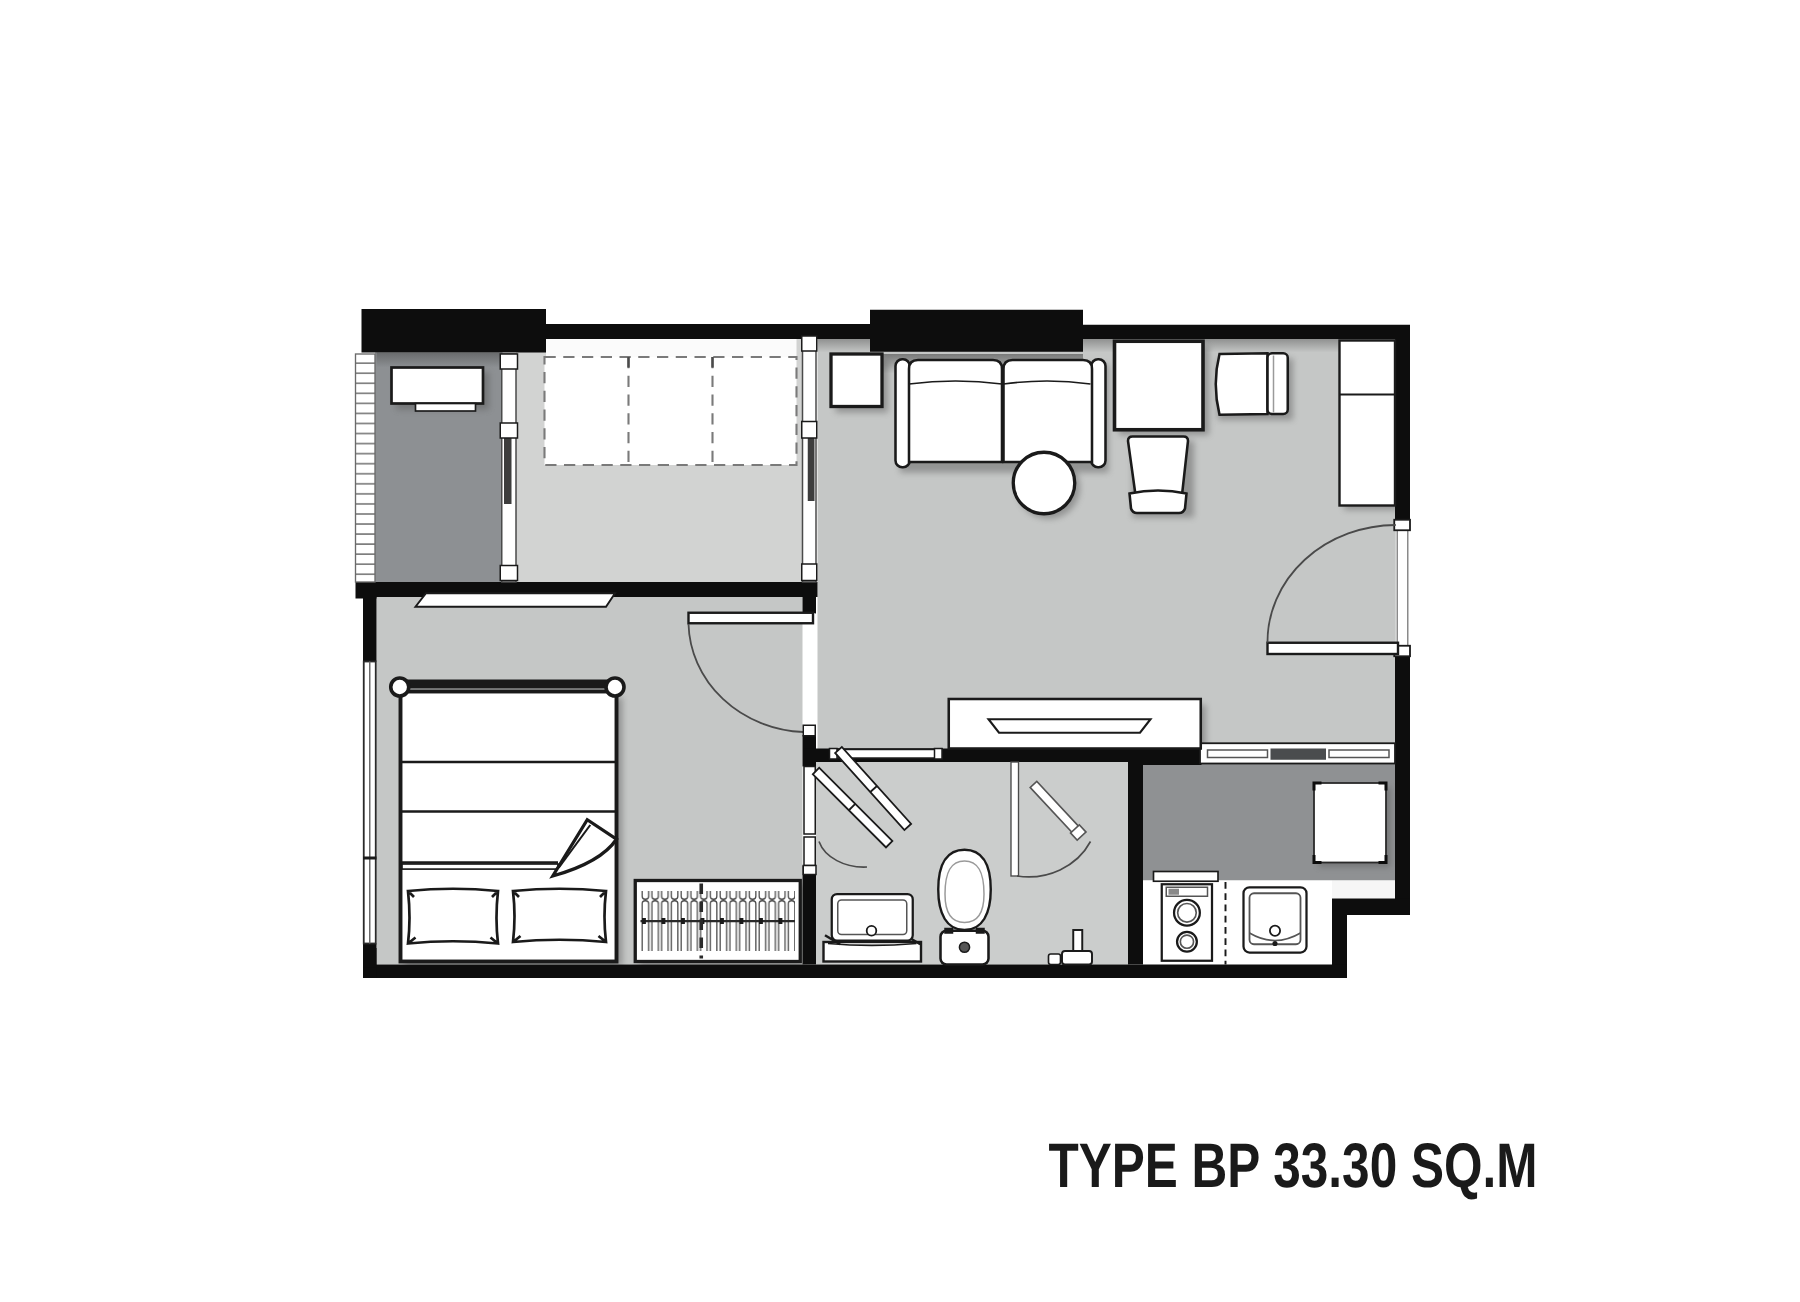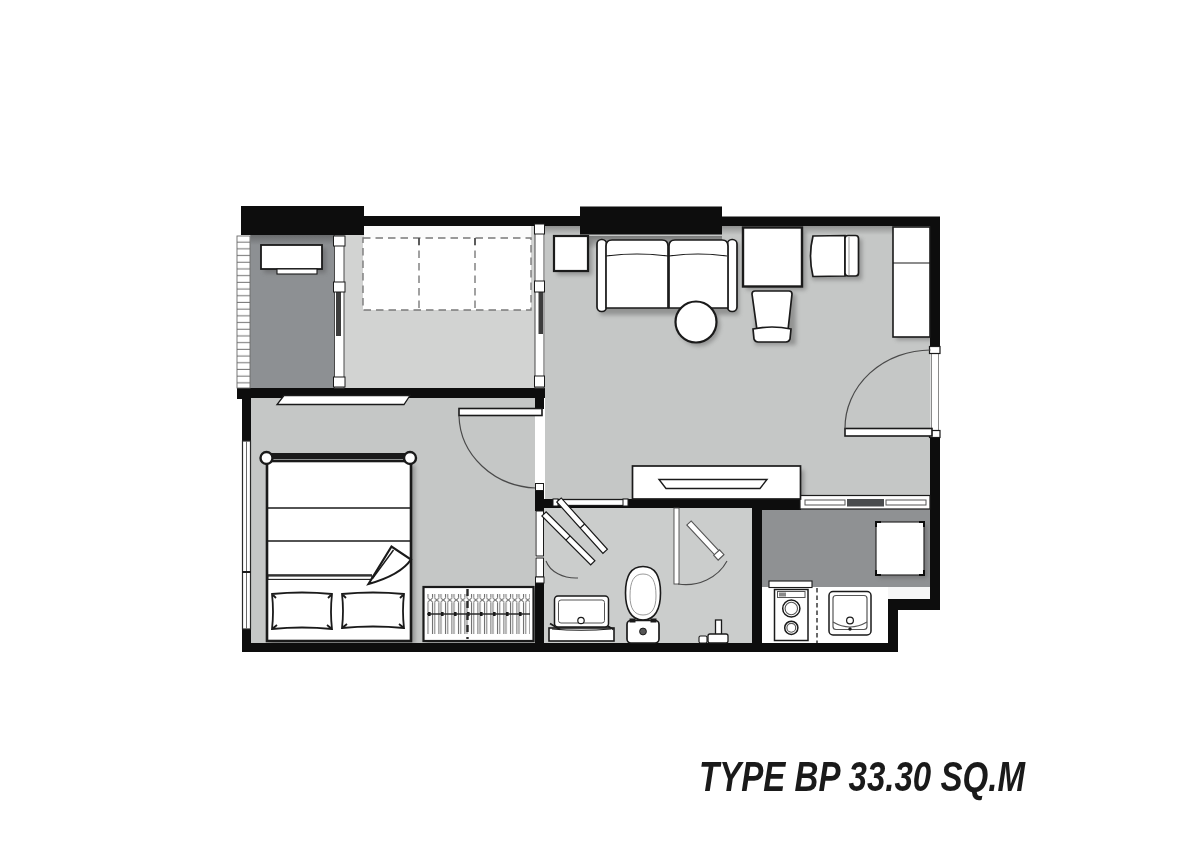--- a/index.html
+++ b/index.html
@@ -1,18 +1,18 @@
 <!DOCTYPE html>
 <html><head>
 <meta charset="utf-8">
 <title>TYPE BP 33.30 SQ.M</title>
 <style>
   html,body{margin:0;padding:0;background:#ffffff;}
   .page{position:relative;width:1200px;height:868px;background:#ffffff;overflow:hidden;
-        font-family:"Liberation Sans", sans-serif;font-style:italic;}
+        font-family:"Liberation Sans", sans-serif;}
 </style>
 </head>
 <body>
 <div class="page">
 <svg width="1200" height="868" viewBox="0 0 1200 868" xmlns="http://www.w3.org/2000/svg">
 <defs>
   <pattern id="slats" x="427.3" y="0" width="6.5" height="40" patternUnits="userSpaceOnUse">
     <rect x="0.8" y="0.5" width="4.3" height="39" rx="2" fill="#ffffff" stroke="#4a4a4a" stroke-width="0.85"></rect>
   </pattern>
   <pattern id="louver" x="0" y="236" width="13" height="6.7" patternUnits="userSpaceOnUse">

